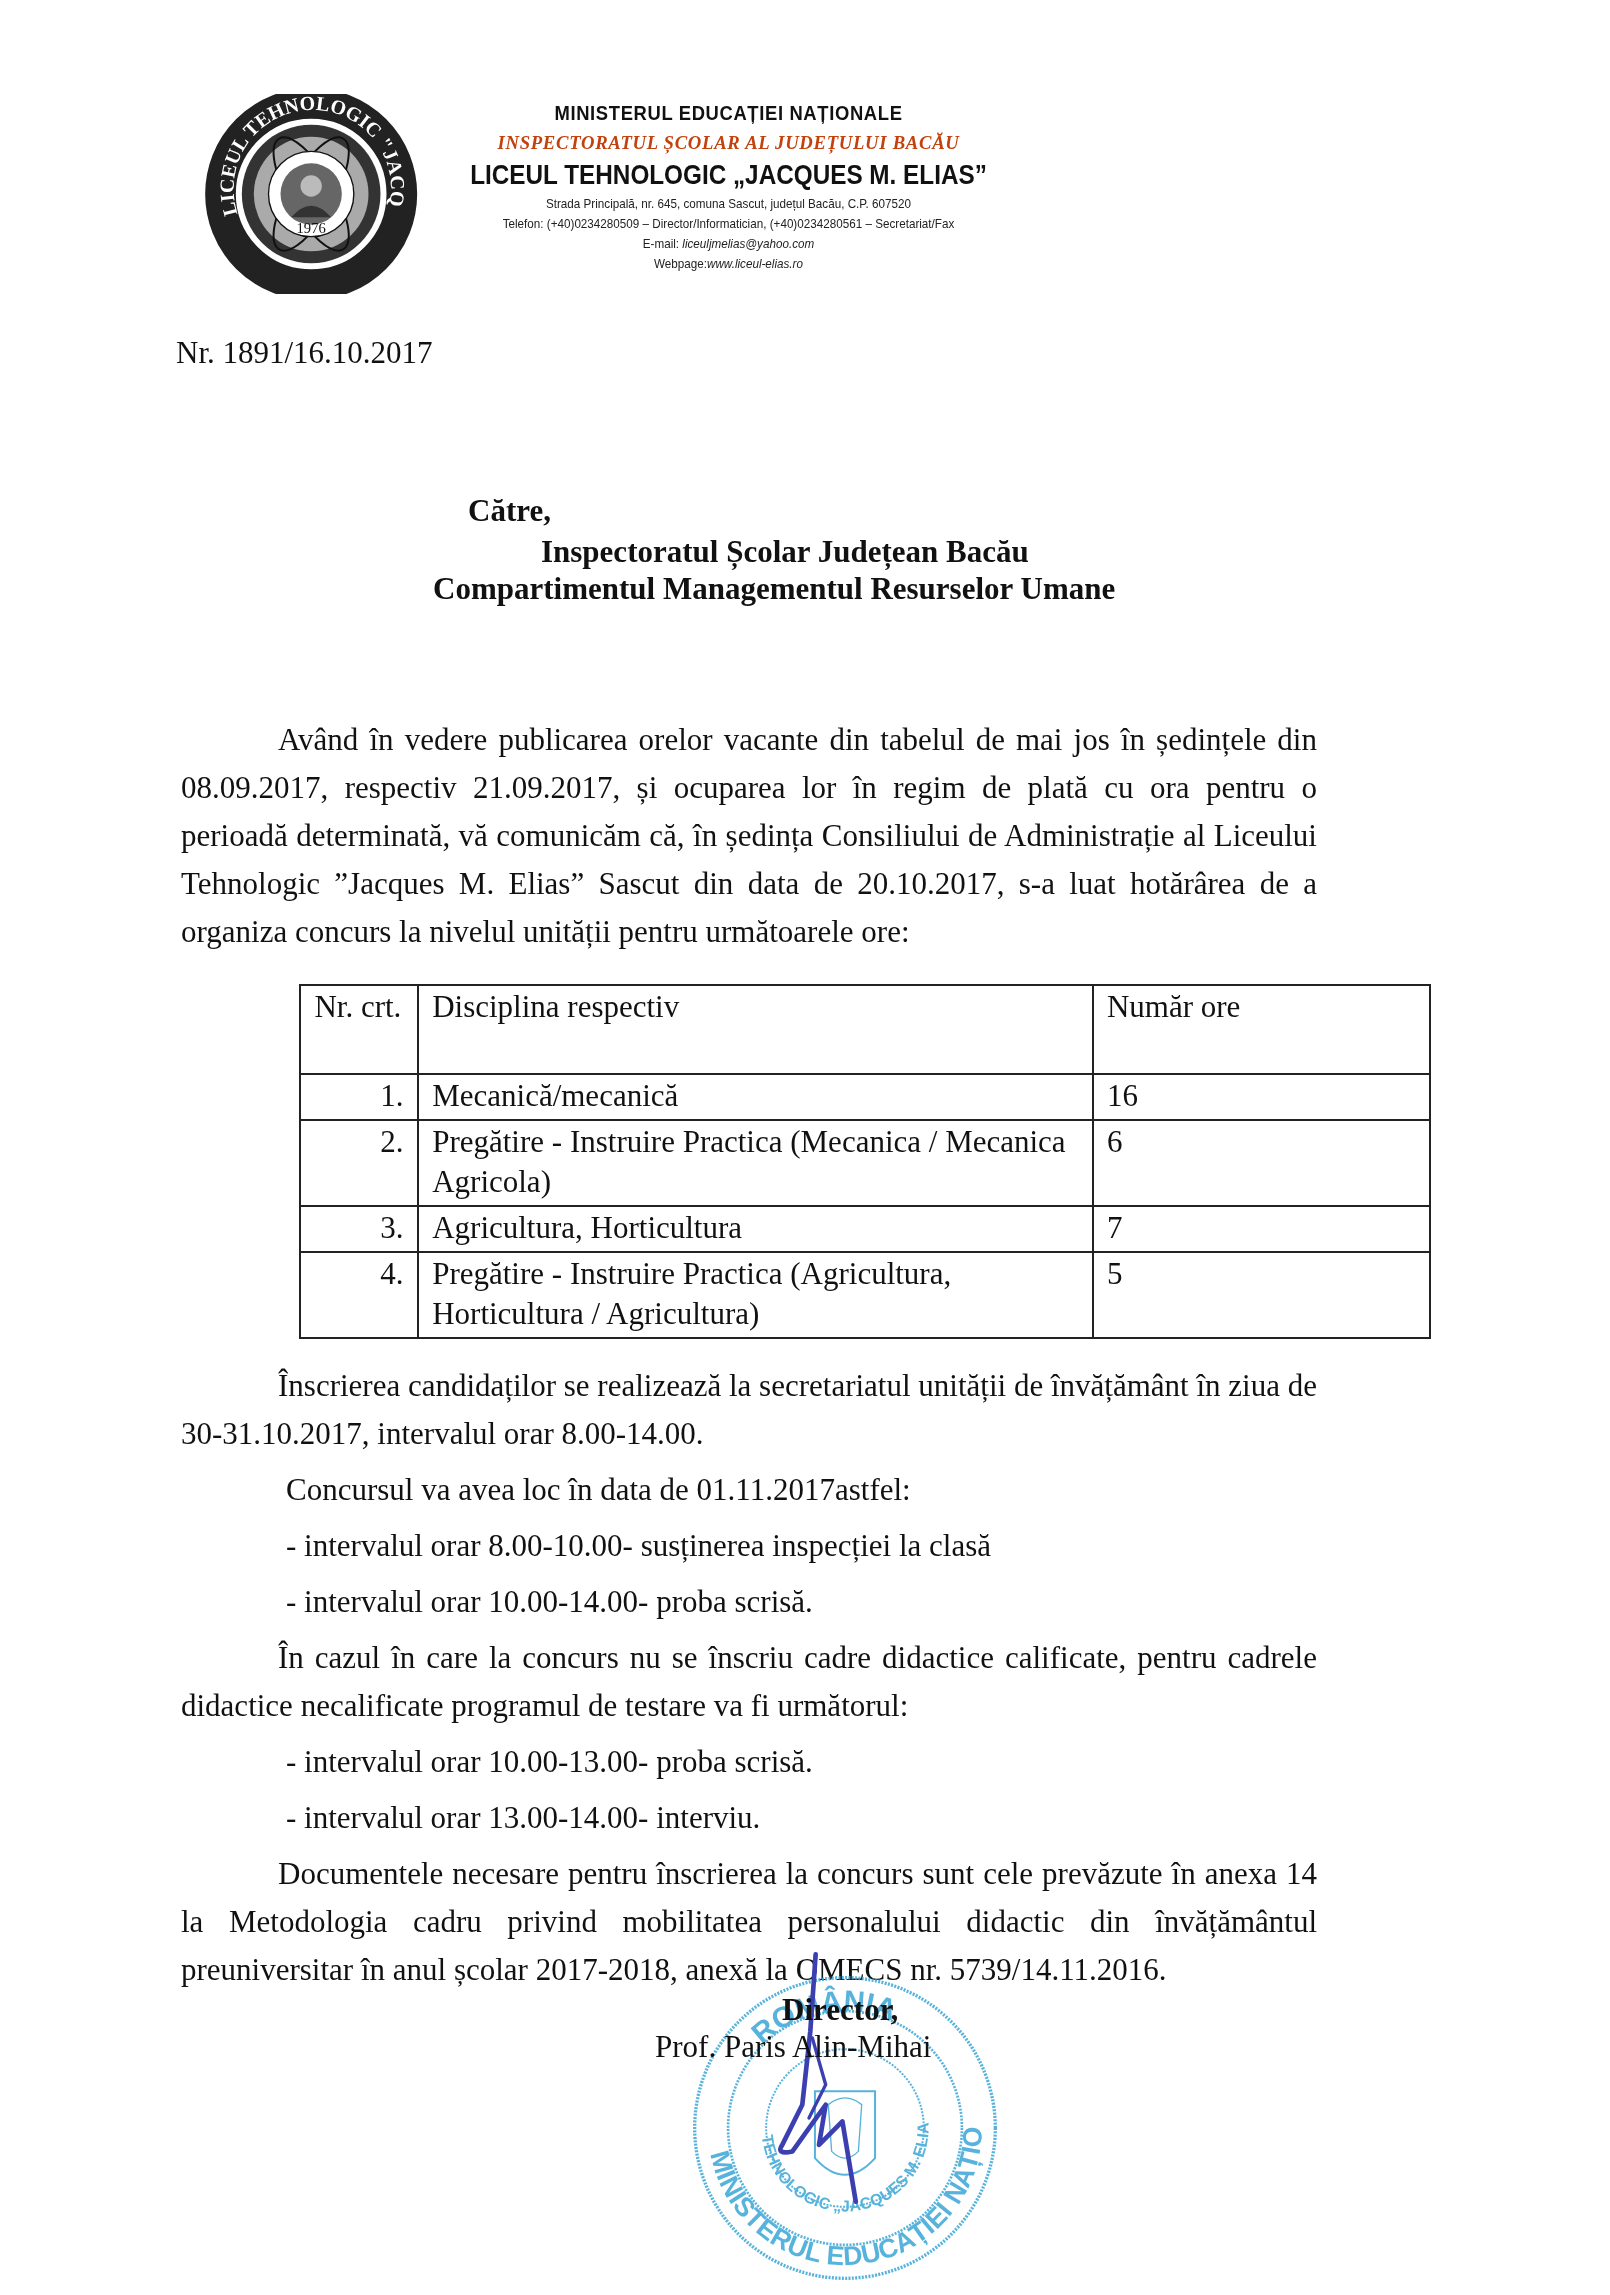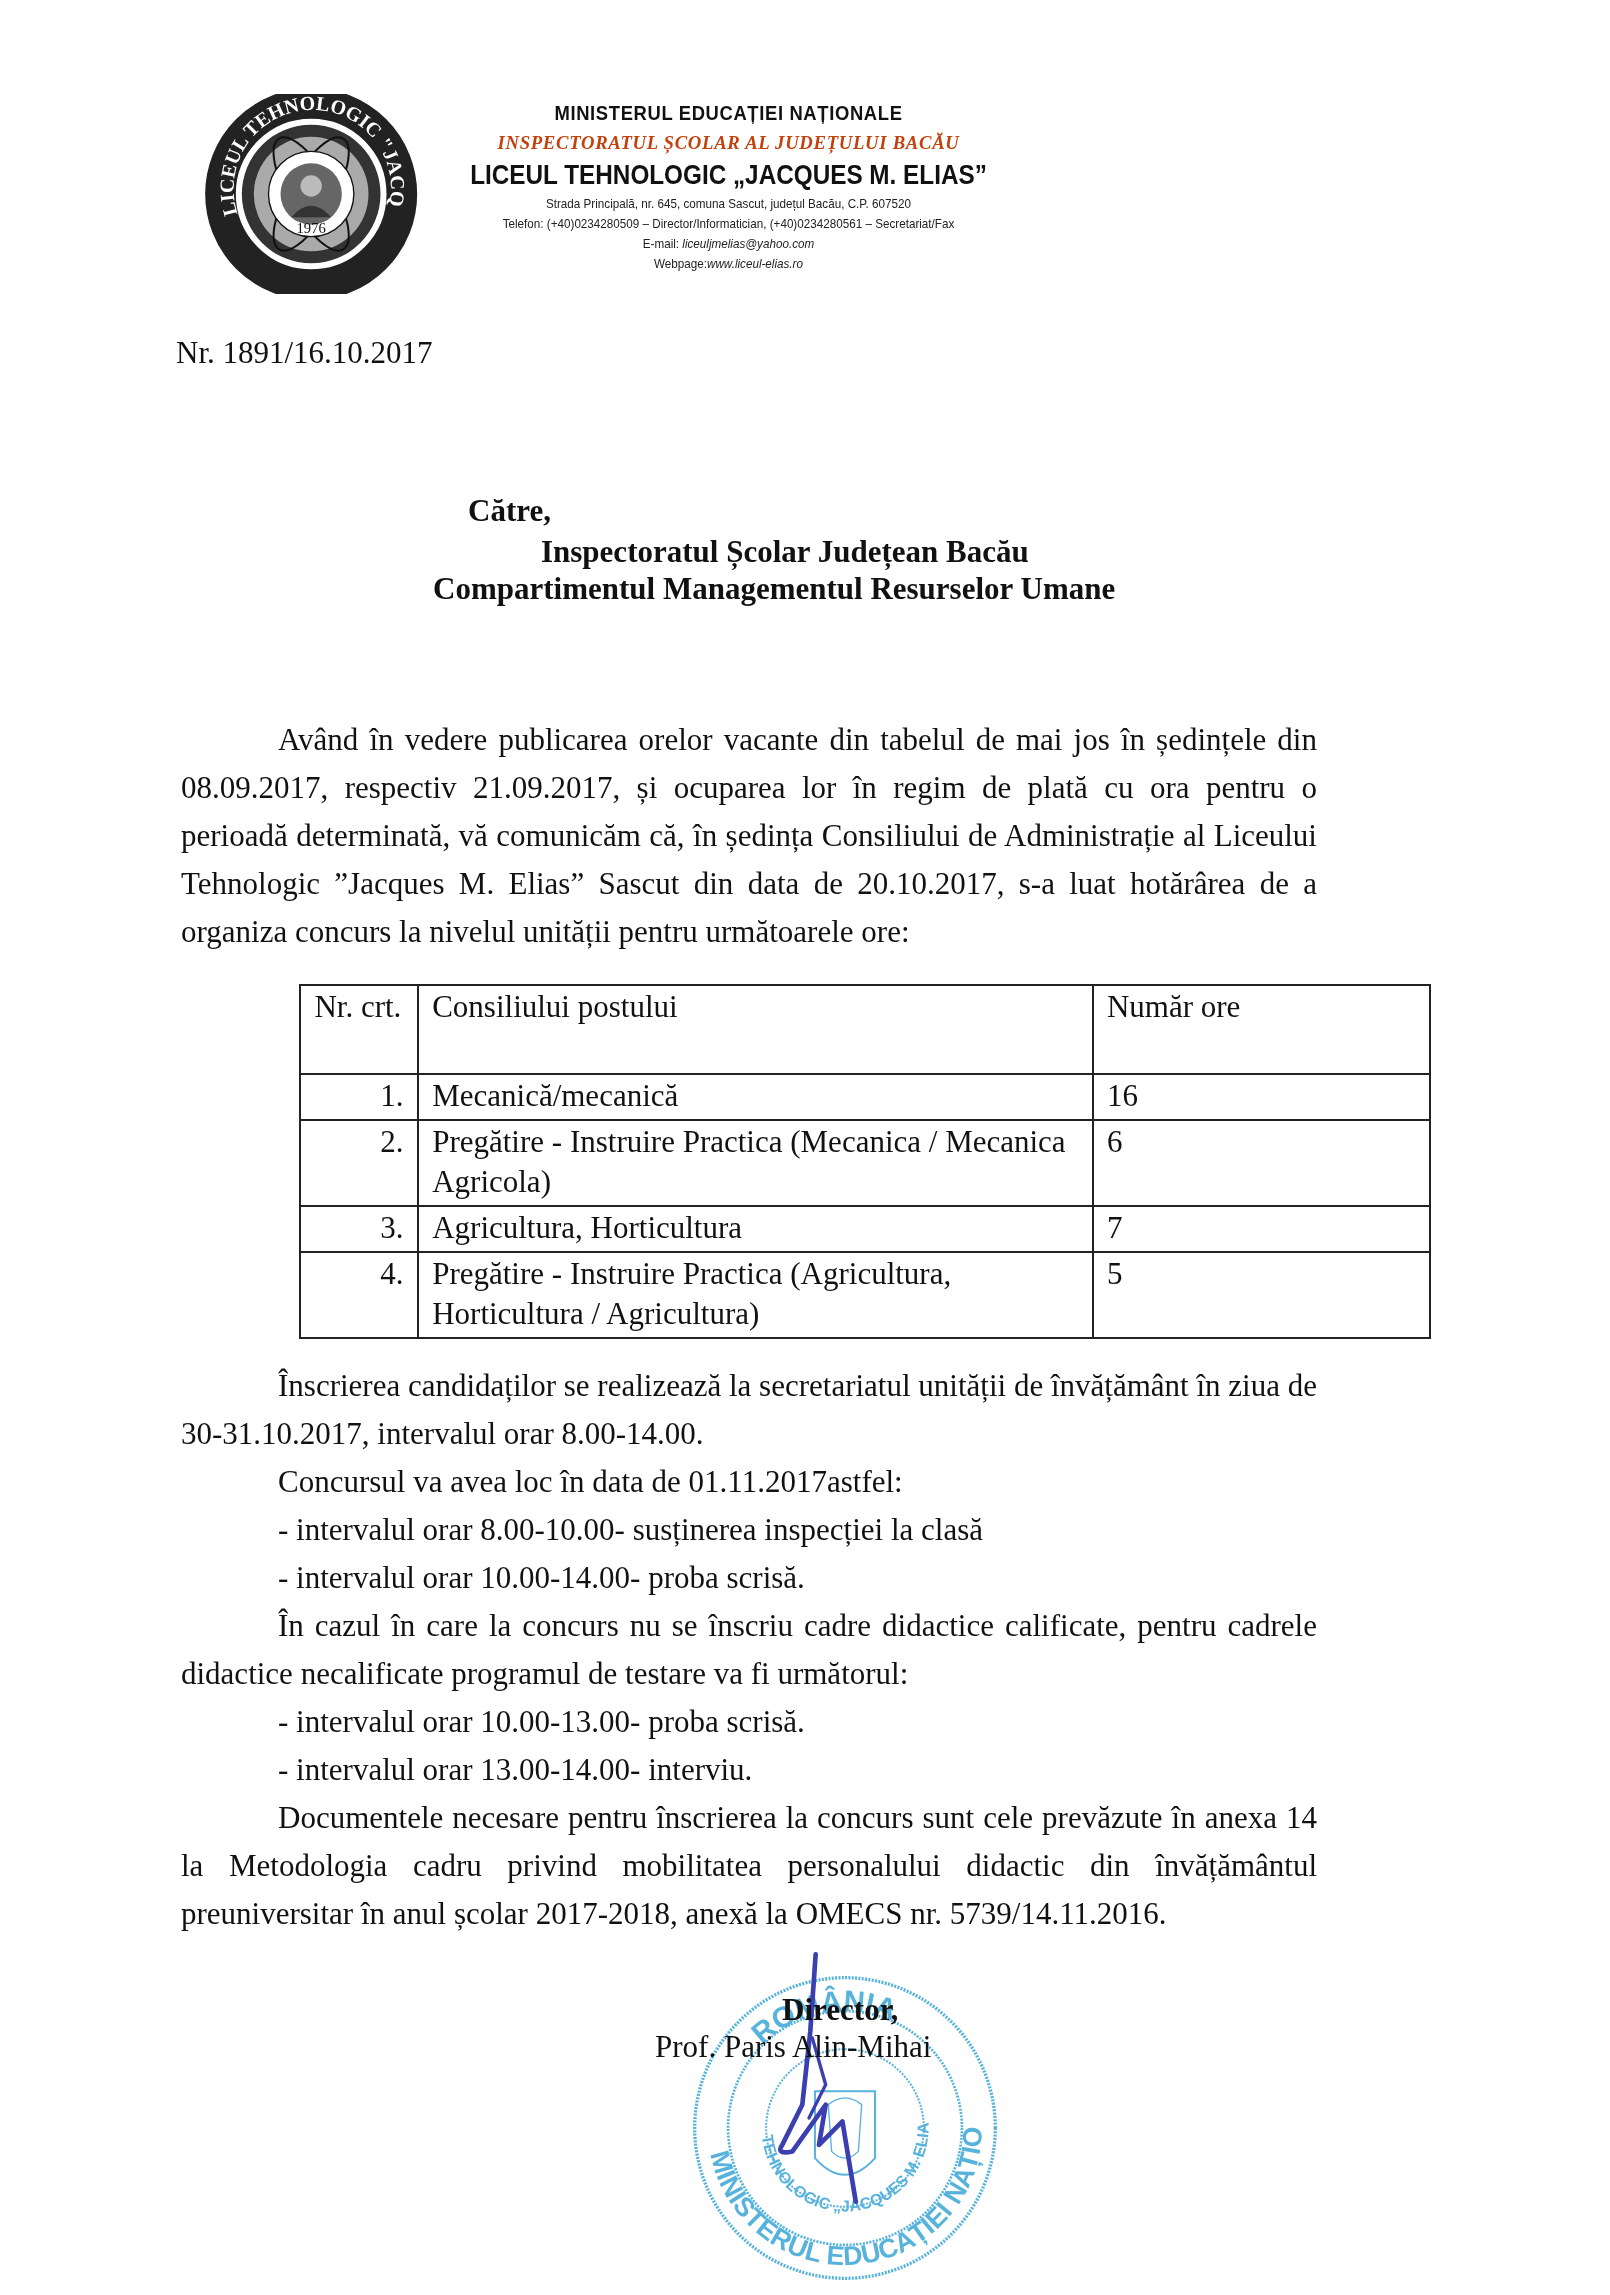--- a/index.html
+++ b/index.html
@@ -16,21 +16,21 @@
   .h-small i { font-style: italic; }
 
   #docnr { position: absolute; left: 176px; top: 335px; font-size: 31px; }
   #catre { position: absolute; left: 468px; top: 493px; font-size: 31px; font-weight: bold; }
   #to1 { position: absolute; left: 541px; top: 534px; font-size: 31px; font-weight: bold; transform-origin: left; }
   #to2 { position: absolute; left: 433px; top: 571px; font-size: 31px; font-weight: bold; }
 
   .body-text { position: absolute; left: 181px; width: 1136px; font-size: 31px; line-height: 48px; text-align: justify; }
   .indent { text-indent: 97px; }
   .para { margin: 0; }
-  .sub { padding-left: 97px; margin: 0; }
+  .sub { padding-left: 97px; margin: 8px; }
 
   #p1 { top: 716px; }
 
   #tbl { position: absolute; left: 299px; top: 984px; width: 1132px; border-collapse: collapse; font-size: 31px; line-height: 40px; }
   #tbl td { border: 2px solid #222; vertical-align: top; padding: 1.3px 13.4px 2.7px 13.4px; }
   #tbl td.c1 { width: 89px; }
   #tbl td.c2 { width: 646px; }
   #tbl td.c1.num { text-align: right; }
   #tbl tr.hdr td { height: 83px; }
 
@@ -80,21 +80,21 @@
 <div id="to2" class="serif">Compartimentul Managementul Resurselor Umane</div>
 
 <div id="p1" class="body-text serif">
   <p class="para indent">Având în vedere publicarea orelor vacante din tabelul de mai jos în ședințele din 08.09.2017, respectiv 21.09.2017, și ocuparea lor în regim de plată cu ora  pentru o perioadă determinată, vă comunicăm că, în ședința Consiliului de Administrație al Liceului Tehnologic ”Jacques M. Elias” Sascut din data de 20.10.2017, s-a luat hotărârea de a organiza concurs la nivelul unității pentru următoarele ore:</p>
 </div>
 
 <table id="tbl" class="serif">
   <tbody>
       <tr class="hdr">
     <td class="c1">Nr. crt.</td>
-    <td class="c2">Consiliului postului</td>
+    <td class="c2">Disciplina respectiv</td>
     <td class="c3">Număr ore</td>
   </tr>
   <tr>
     <td class="c1 num">1.</td>
     <td class="c2">Mecanică/mecanică</td>
     <td class="c3">16</td>
   </tr>
   <tr>
     <td class="c1 num">2.</td>
     <td class="c2">Pregătire - Instruire Practica (Mecanica / Mecanica Agricola)</td>

